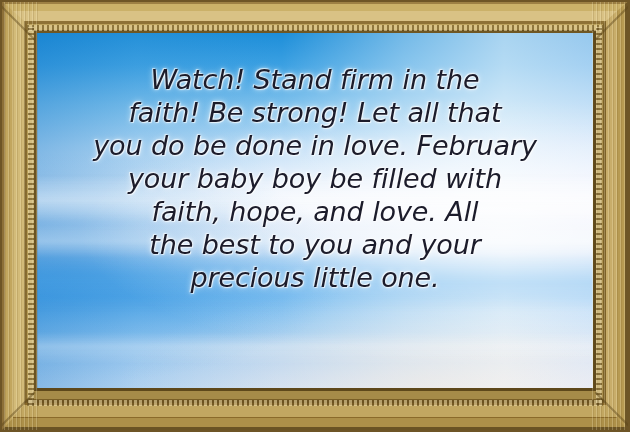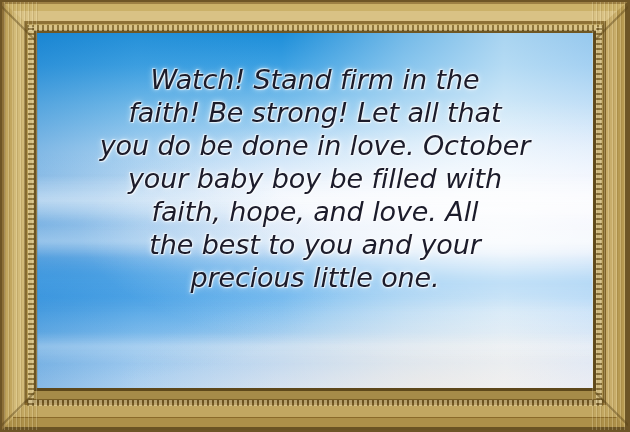--- a/index.html
+++ b/index.html
@@ -283,21 +283,21 @@
 <div id="card">
 
   <div class="artwork">
     <div class="art-layer base"></div>
     <div class="art-layer horiz"></div>
     <div class="art-layer streaks"></div>
     <div class="art-layer glow"></div>
 
     <div class="quote">Watch! Stand firm in the
 faith! Be strong! Let all that
-you do be done in love. October
+you do be done in love. February
 your baby boy be filled with
 faith, hope, and love. All
 the best to you and your
 precious little one.</div>
   </div>
 
   <div class="frame-band band-1"></div>
   <div class="frame-band band-2"></div>
   <div class="frame-band band-3"></div>
   <div class="frame-band band-4"></div>

